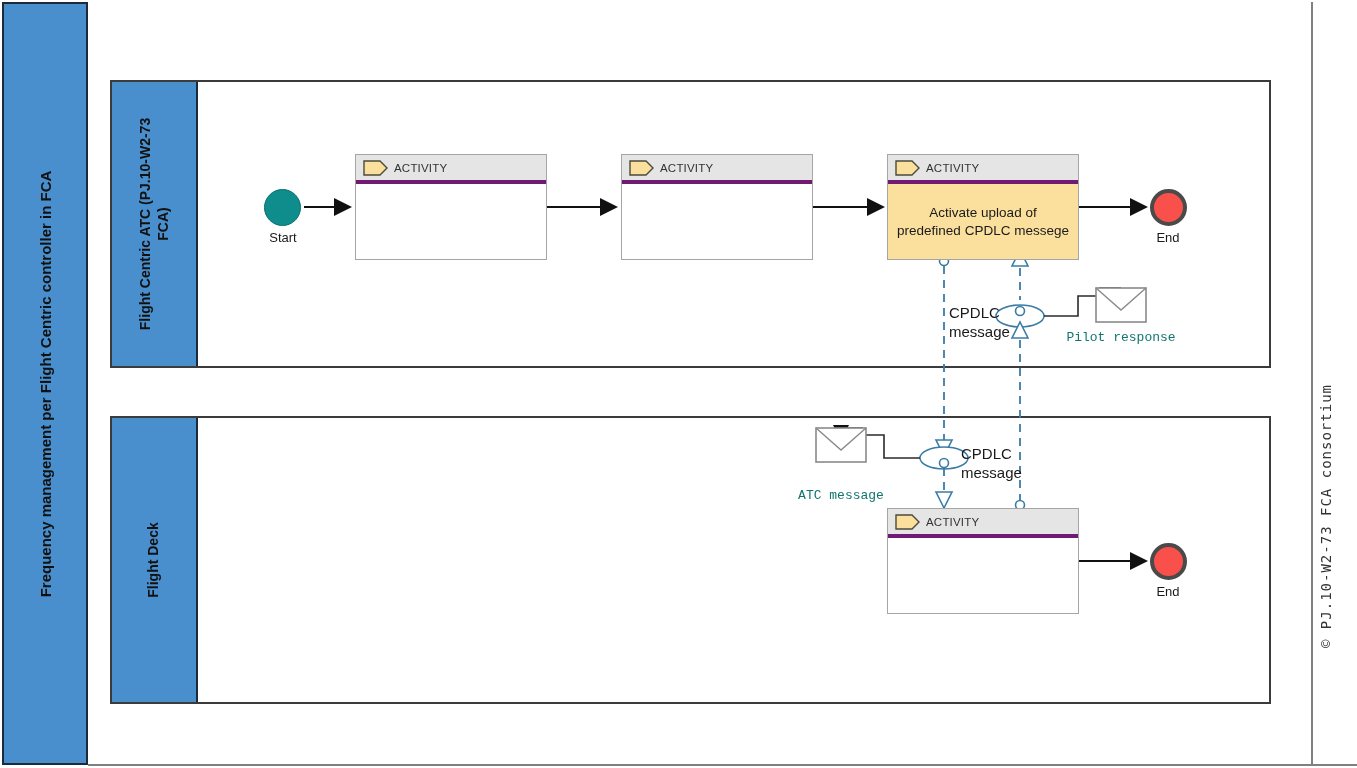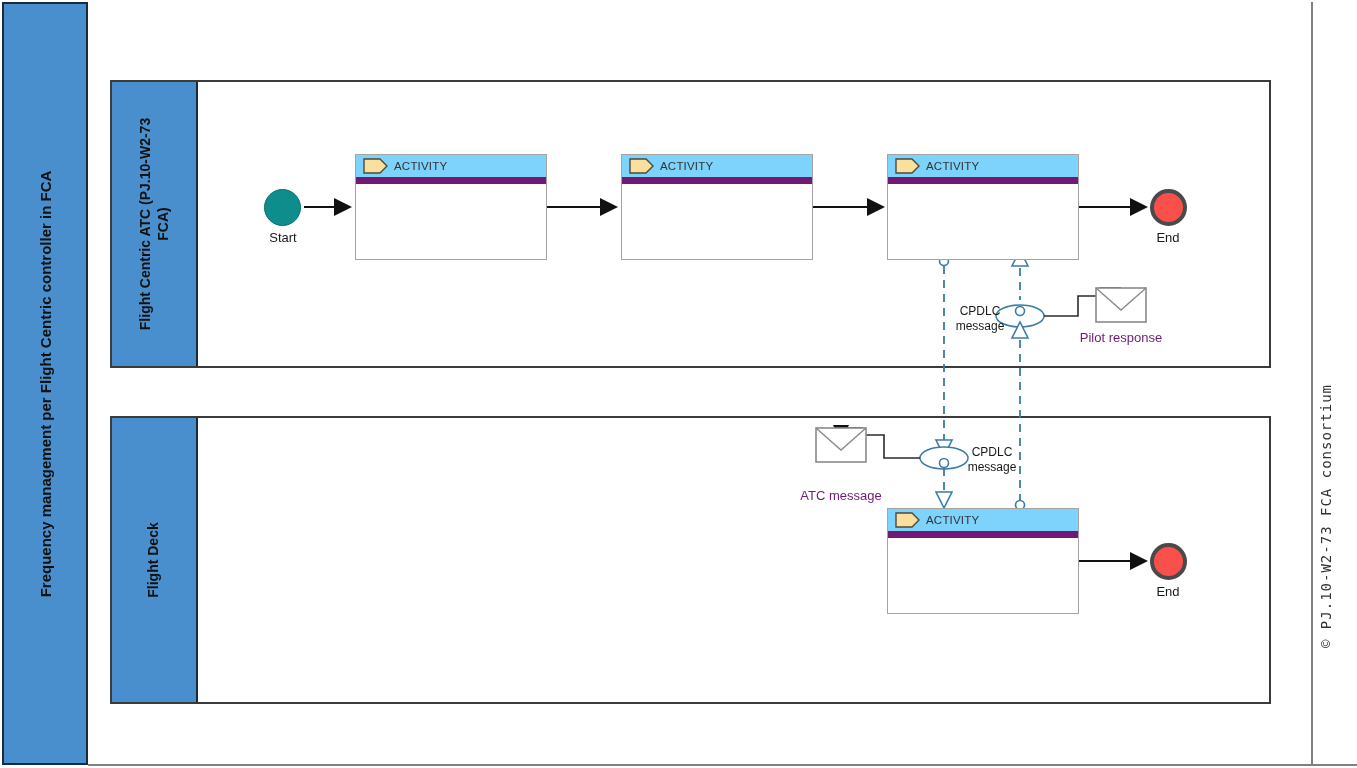--- a/index.html
+++ b/index.html
@@ -49,42 +49,42 @@
     transform:translate(-50%,-50%) rotate(-90deg);
     font-weight:bold;font-size:14px;color:#111;text-align:center;
     width:240px;line-height:1.25;
   }
   .lane-head .vtext.small{width:300px;}
 
   
   .activity{position:absolute;box-sizing:border-box;border:1px solid #a5a5a5;background:#ffffff;}
   .activity .hdr{
     height:29px;display:flex;align-items:center;gap:6px;padding-left:7px;
-    border-bottom:7px solid #701a75;background:#7dd3fc;box-sizing:border-box;
+    border-bottom:4px solid #701a75;background:#e5e5e5;box-sizing:border-box;
   }
   .activity .hdr .lbl{font-size:11.5px;color:#333;letter-spacing:.2px;}
   .activity .body{
     background:#fbdf9d;height:calc(100% - 29px);
     display:flex;align-items:center;justify-content:center;text-align:center;
     font-size:13.5px;line-height:1.28;padding:2px 8px;box-sizing:border-box;color:#1a1a1a;
   }
   .chev{width:25px;height:16px;display:block;flex:0 0 auto;}
 
   
   .ev{position:absolute;border-radius:50%;box-sizing:border-box;}
   .ev-start{background:#0f8d8d;border:1px solid #0b6f6f;}
   .ev-end{background:#f9504b;border:4px solid #4a4a4a;}
   .ev-label{position:absolute;font-size:13px;text-align:center;color:#1a1a1a;}
 
   
   svg.overlay{position:absolute;left:0;top:0;width:1357px;height:768px;pointer-events:none;}
 
   
-  .flabel{position:absolute;font-size:13px;color:#701a75;text-align:center;}
-  .mlabel{position:absolute;font-size:12px;color:#1a1a1a;text-align:center;line-height:1.25;}
+  .flabel{position:absolute;font-size:13px;color:#0f766e;text-align:center;font-family:Liberation Mono, monospace;}
+  .mlabel{position:absolute;font-size:15px;color:#1a1a1a;line-height:1.25;}
 </style>
 </head>
 <body>
 
 <div class="canvas">
 
   <div class="title-bar">
     <span class="vtext">Frequency management per Flight Centric controller in FCA</span>
   </div>
 
@@ -174,20 +174,21 @@
     </div>
   </div>
 
   <div class="activity" style="left:887px;top:154px;width:192px;height:106px;">
     <div class="hdr">
       <svg class="chev" viewBox="0 0 25 16">
         <path d="M1,1 L17,1 L24,8 L17,15 L1,15 z" fill="#fbdf9d" stroke="#4a4a3a" stroke-width="1.4"></path>
       </svg>
       <span class="lbl">ACTIVITY</span>
     </div>
+    <div class="body">Activate upload of predefined CPDLC messege</div>
   </div>
 
   <div class="activity" style="left:887px;top:508px;width:192px;height:106px;">
     <div class="hdr">
       <svg class="chev" viewBox="0 0 25 16">
         <path d="M1,1 L17,1 L24,8 L17,15 L1,15 z" fill="#fbdf9d" stroke="#4a4a3a" stroke-width="1.4"></path>
       </svg>
       <span class="lbl">ACTIVITY</span>
     </div>
   </div>

